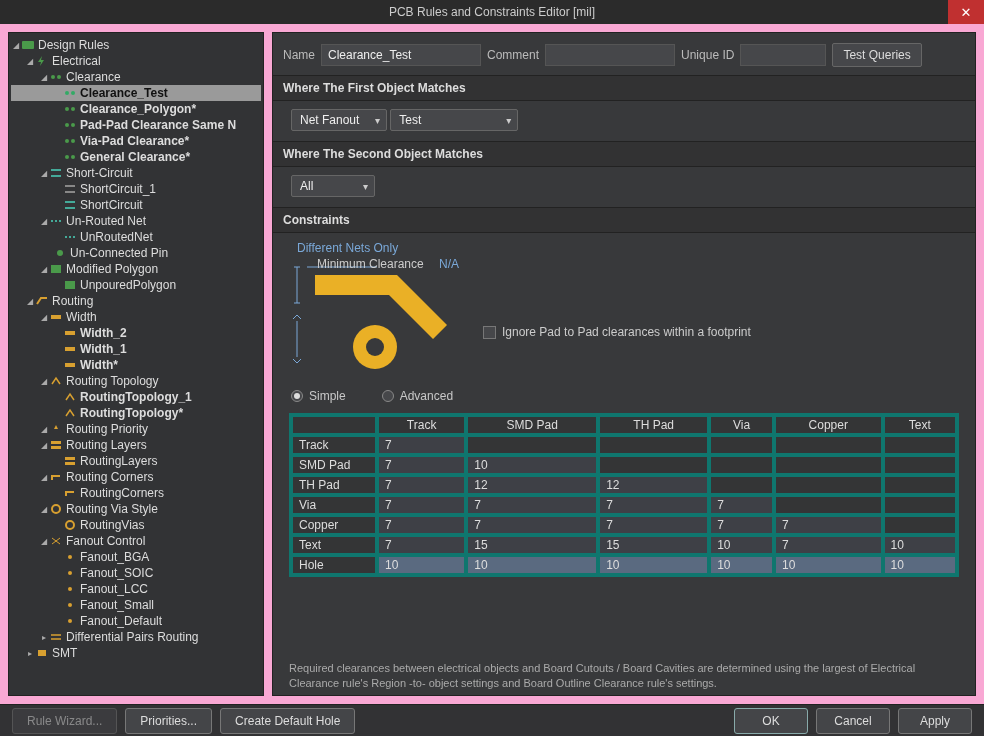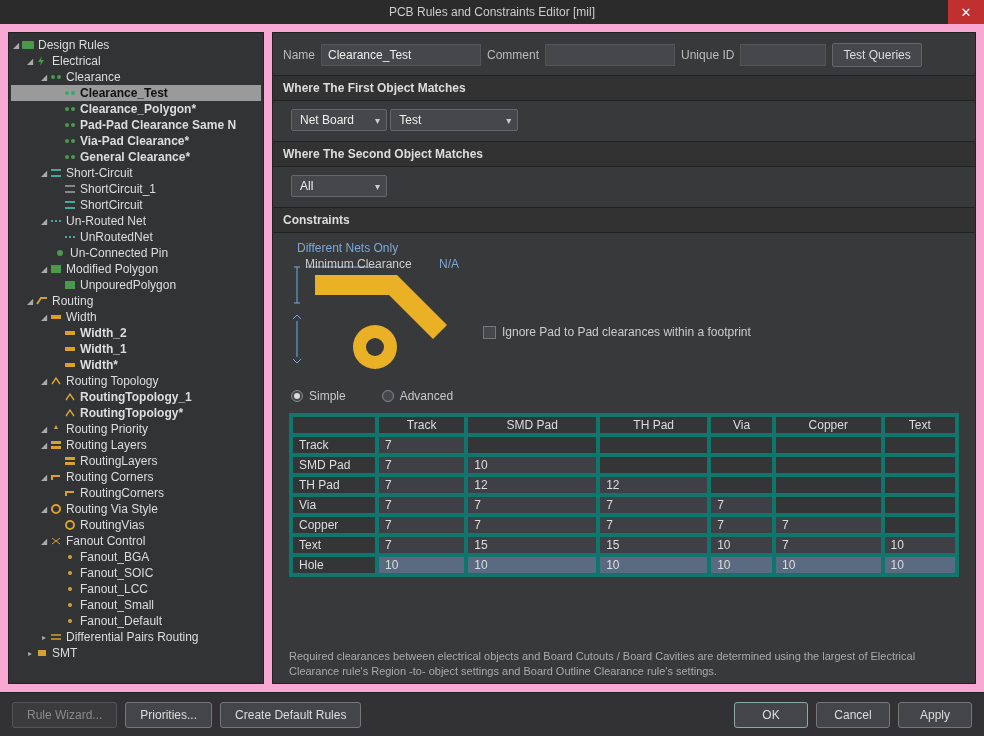--- a/index.html
+++ b/index.html
@@ -24,37 +24,37 @@
 .text-input { background: #46474a; border: 1px solid #555; color: #eee; height: 22px; padding: 0 6px; font-size: 12px; }
 .btn { background: #46474a; border: 1px solid #666; color: #ddd; height: 24px; padding: 0 10px; cursor: pointer; font-size: 12px; border-radius: 2px; }
 .section-header { background: #323233; border-top: 1px solid #222; border-bottom: 1px solid #222; padding: 5px 10px; font-weight: bold; font-size: 12px; color: #ddd; }
 .section-body { padding: 8px 10px 10px 18px; }
 .dropdown { background: #46474a; border: 1px solid #666; color: #eee; height: 22px; padding: 0 22px 0 8px; font-size: 12px; position: relative; display: inline-flex; align-items: center; cursor: pointer; border-radius: 2px; }
 .dropdown::after { content: "▾"; position: absolute; right: 6px; color: #ccc; font-size: 10px; }
 .constraints-body { padding: 6px 16px 4px 16px; flex: 1; display: flex; flex-direction: column; }
 .diff-nets { color: #7aa8d8; font-size: 12px; padding: 2px 0 6px 8px; }
 .clearance-row { display: flex; align-items: flex-start; gap: 14px; }
 .clearance-diagram { position: relative; width: 180px; height: 120px; }
-.min-label { position: absolute; left: 16px; top: -4px; font-size: 12px; color: #ccc; }
+.min-label { position: absolute; left: 28px; top: -4px; font-size: 12px; color: #ccc; }
 .na-label { position: absolute; left: 150px; top: -4px; font-size: 12px; color: #7aa8d8; }
 .checkbox-row { display: flex; align-items: center; gap: 6px; margin-top: 64px; font-size: 12px; color: #ccc; }
 .chk { width: 13px; height: 13px; background: #46474a; border: 1px solid #777; }
 .radio-row { display: flex; align-items: center; gap: 36px; padding: 8px 2px 10px 2px; font-size: 12px; }
 .radio-item { display: flex; align-items: center; gap: 6px; cursor: pointer; }
 .radio-dot { width: 12px; height: 12px; border-radius: 50%; background: #46474a; border: 1px solid #888; display: inline-flex; align-items: center; justify-content: center; }
 .radio-dot.sel::after { content: ""; width: 6px; height: 6px; border-radius: 50%; background: #ddd; }
 .matrix { border-collapse: collapse; width: 100%; font-size: 12px; }
 .matrix th, .matrix td { border: 4px solid #0f766e; padding: 1px 6px; height: 17px; text-align: left; color: #ddd; }
 .matrix th { background: #343536; font-weight: normal; text-align: center; }
 .matrix td.rowhead { background: #343536; width: 86px; }
 .matrix td.val { background: #3e4046; }
 .matrix td.val-hl { background: #5a6a80; }
 .matrix td.empty { background: #343536; }
 .note { font-size: 11px; color: #aaa; padding: 8px 10px 0 0; line-height: 1.35; }
-.footer { height: 44px; border-top: 1px solid #222; background: #323234; display: flex; align-items: center; padding: 0 12px; gap: 8px; }
+.footer { height: 32px; border-top: 1px solid #222; background: #323234; display: flex; align-items: center; padding: 0 12px; gap: 8px; }
 .footer .spacer { flex: 1; }
 .big-btn { background: #444548; border: 1px solid #777; color: #ddd; height: 26px; min-width: 74px; padding: 0 14px; cursor: pointer; font-size: 12px; border-radius: 3px; }
 .big-btn.highlight { border: 1px solid #8aa; }
 </style>
 </head>
 <body>
 
 <div class="window">
   <div class="titlebar">
     <div class="titlebar-text">PCB Rules and Constraints Editor [mil]</div>
@@ -409,30 +409,30 @@
         <label>Comment</label>
         <input class="text-input" style="width: 130px;" value="">
         <label>Unique ID</label>
         <input class="text-input" style="width: 86px;" value="">
         <button class="btn">Test Queries</button>
       </div>
 
       <div class="section-header">Where The First Object Matches</div>
       <div class="section-body">
         <span class="dropdown" style="width:96px">
-            <span>Net Board</span>
+            <span>Net Fanout</span>
           </span>
         <span class="dropdown" style="width:128px;margin-left:0">
             <span>Test</span>
           </span>
       </div>
 
       <div class="section-header">Where The Second Object Matches</div>
       <div class="section-body">
-        <span class="dropdown" style="width:96px">
+        <span class="dropdown" style="width:84px">
             <span>All</span>
           </span>
       </div>
 
       <div class="section-header">Constraints</div>
       <div class="constraints-body">
         <div class="diff-nets">Different Nets Only</div>
         <div class="clearance-row">
           <div class="clearance-diagram">
             <span class="min-label">Minimum Clearance</span>
@@ -546,19 +546,19 @@
 
         <div style="flex:1"></div>
         <div class="note">Required clearances between electrical objects and Board Cutouts / Board Cavities are determined using the largest of Electrical Clearance rule's Region -to- object settings and Board Outline Clearance rule's settings.</div>
       </div>
     </div>
   </div>
 
   <div class="footer">
     <button class="big-btn" style="opacity:.5">Rule Wizard...</button>
     <button class="big-btn">Priorities...</button>
-    <button class="big-btn">Create Default Rules</button>
+    <button class="big-btn">Create Default Hole</button>
     <div class="spacer"></div>
     <button class="big-btn highlight">OK</button>
     <button class="big-btn">Cancel</button>
     <button class="big-btn">Apply</button>
   </div>
 </div>
 
 </body></html>

